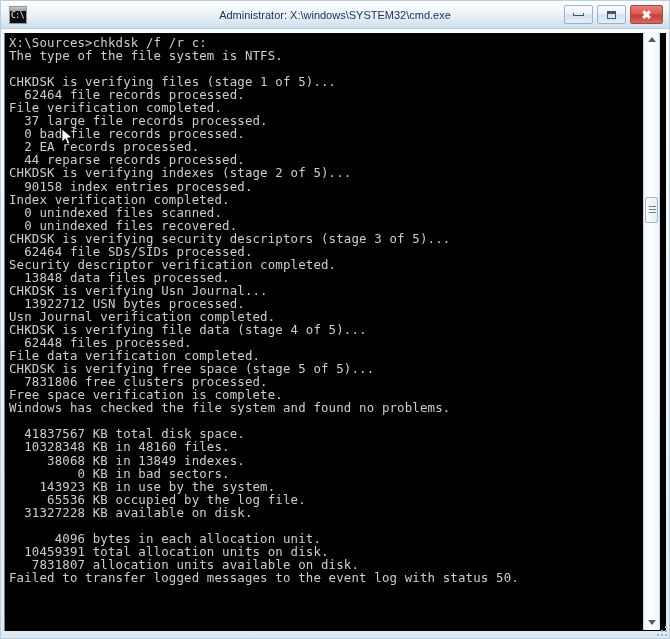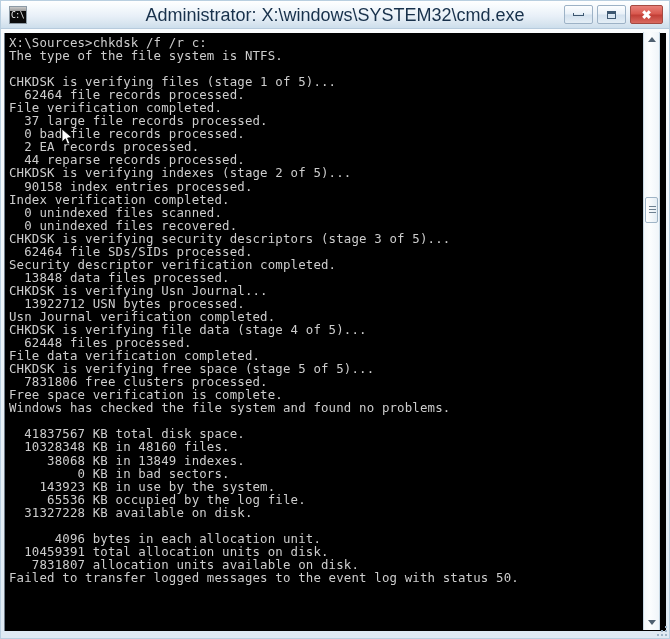--- a/index.html
+++ b/index.html
@@ -66,21 +66,21 @@
     letter-spacing: -0.5px;
   }
 
   #window-title {
     position: absolute;
     left: 0; top: 0;
     width: 668px;
     height: 44px;
     line-height: 28px;
     text-align: center;
-    font-size: 18px;
+    font-size: 11px;
     color: #18314b;
     white-space: nowrap;
     pointer-events: none;
   }
 
   .winbtn {
     position: absolute;
     top: 4px;
     height: 19px;
     box-sizing: border-box;

